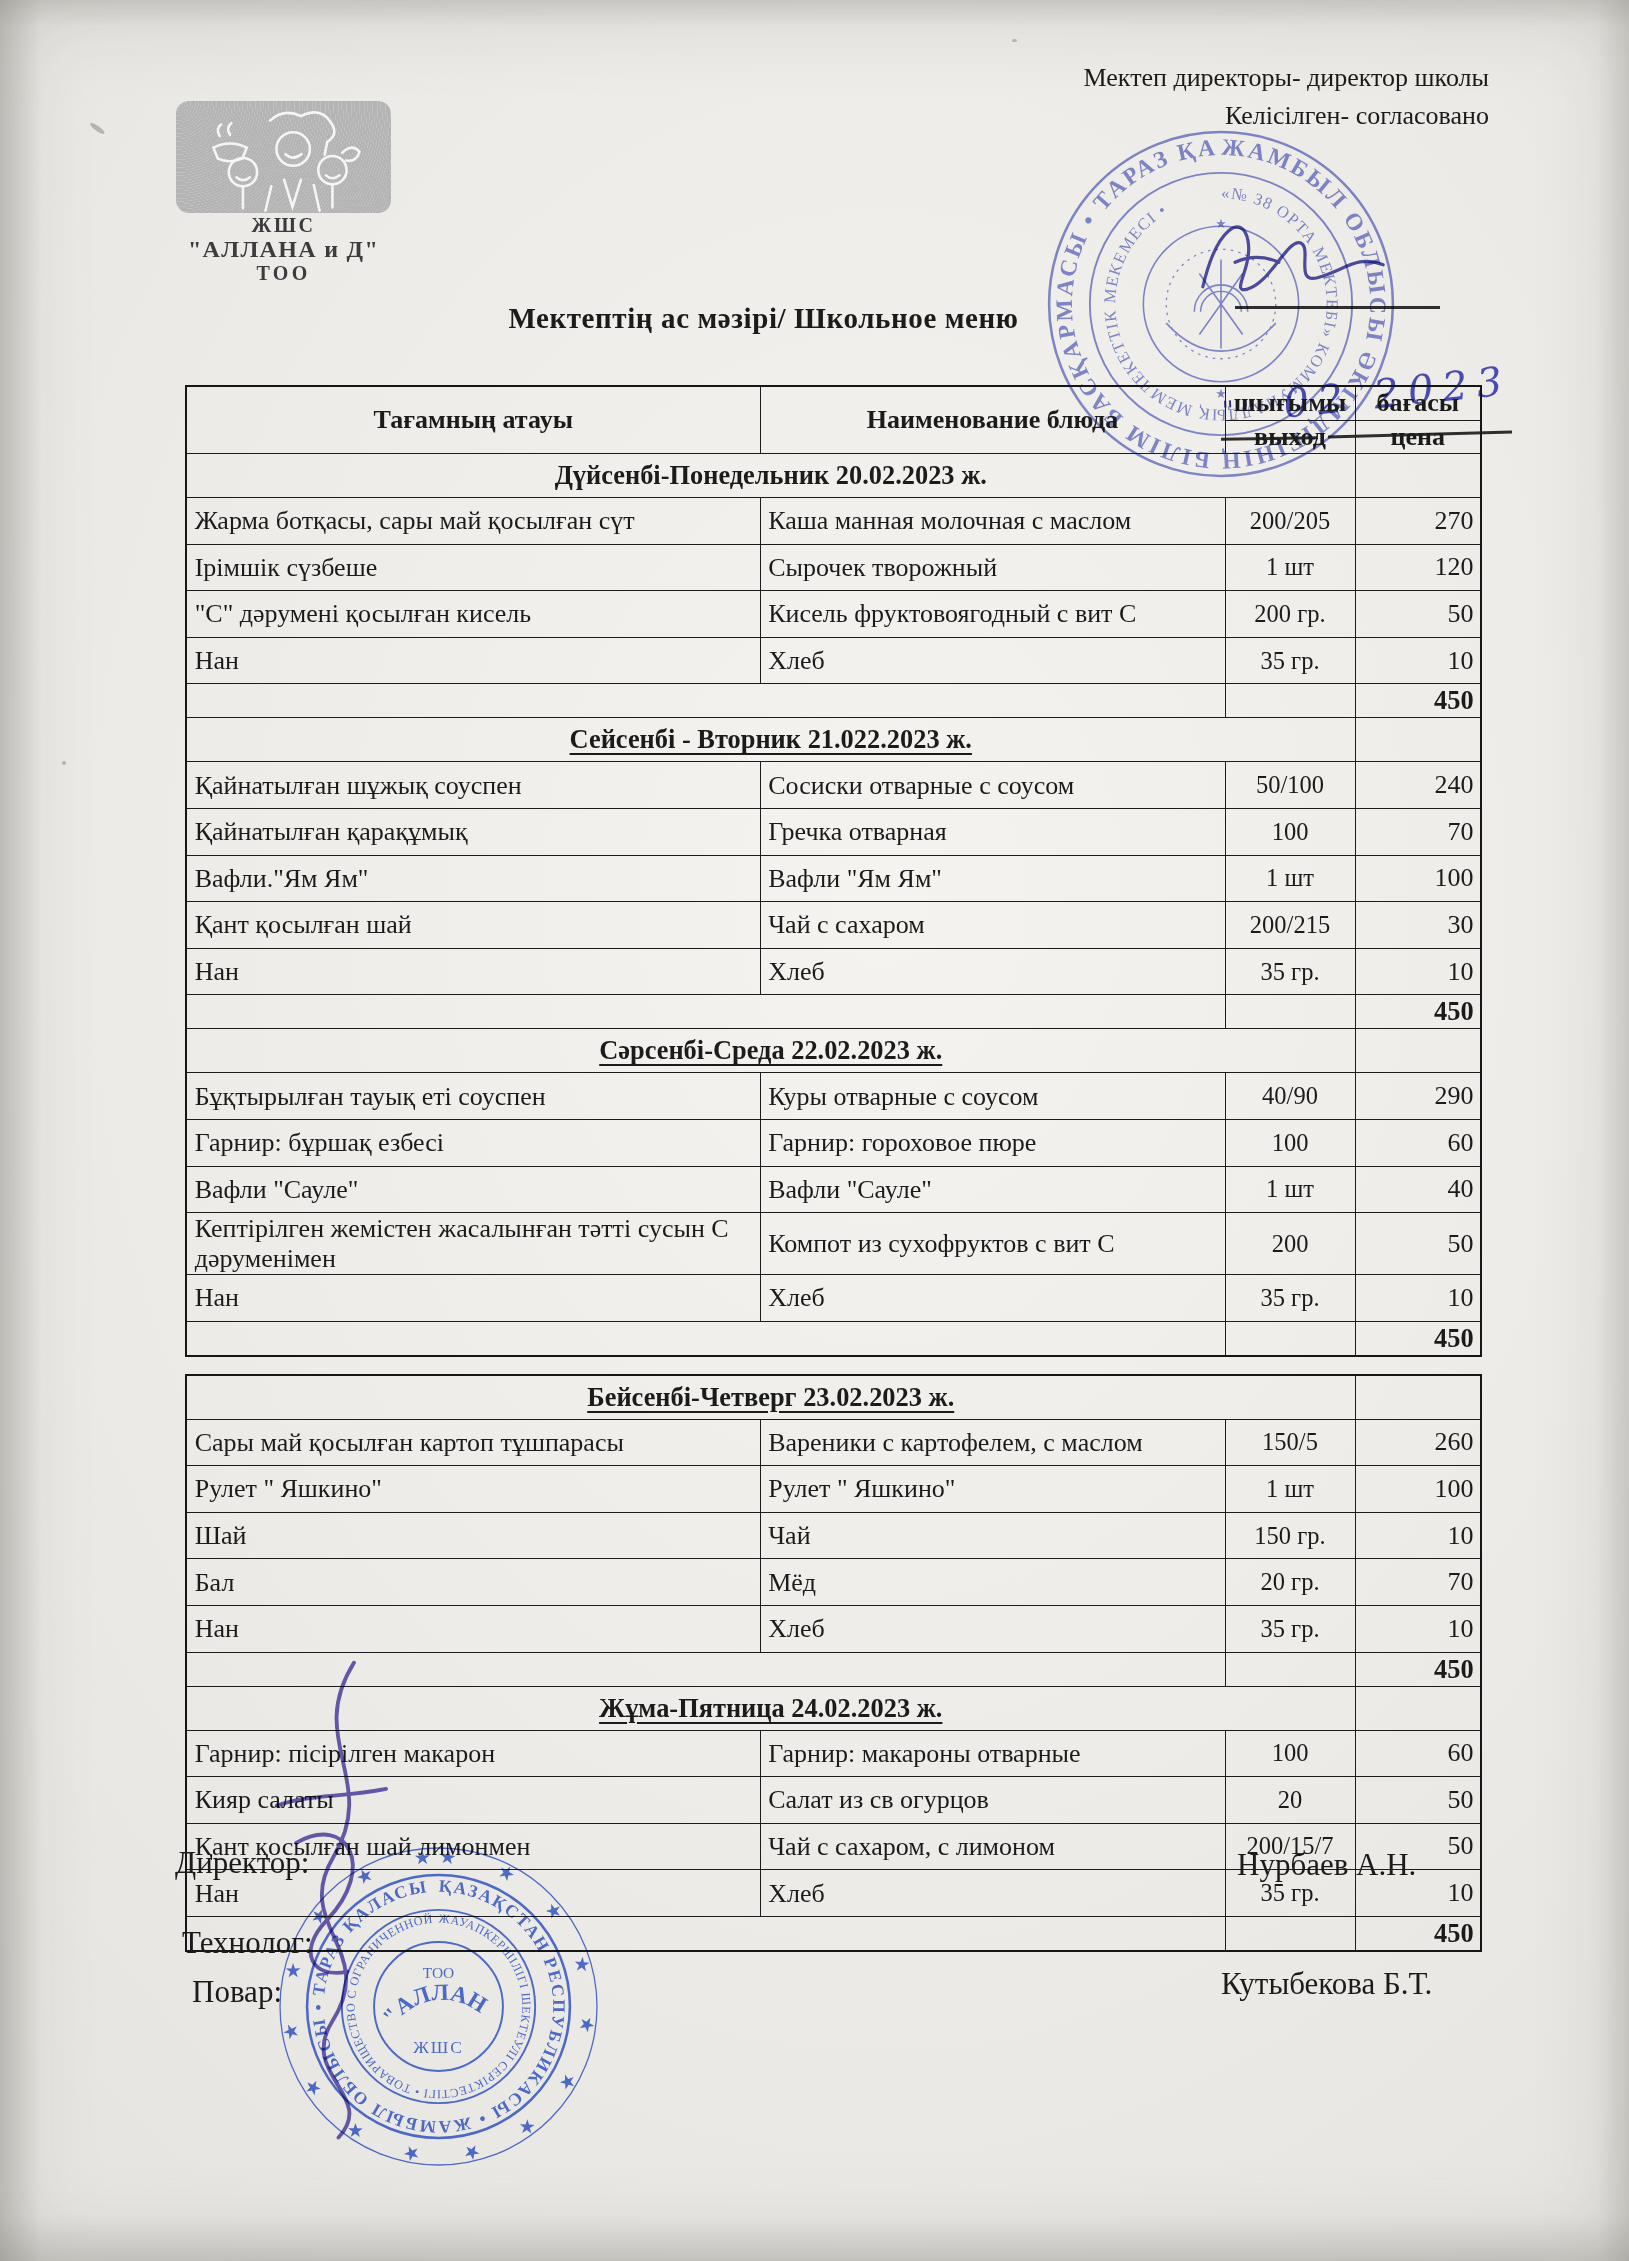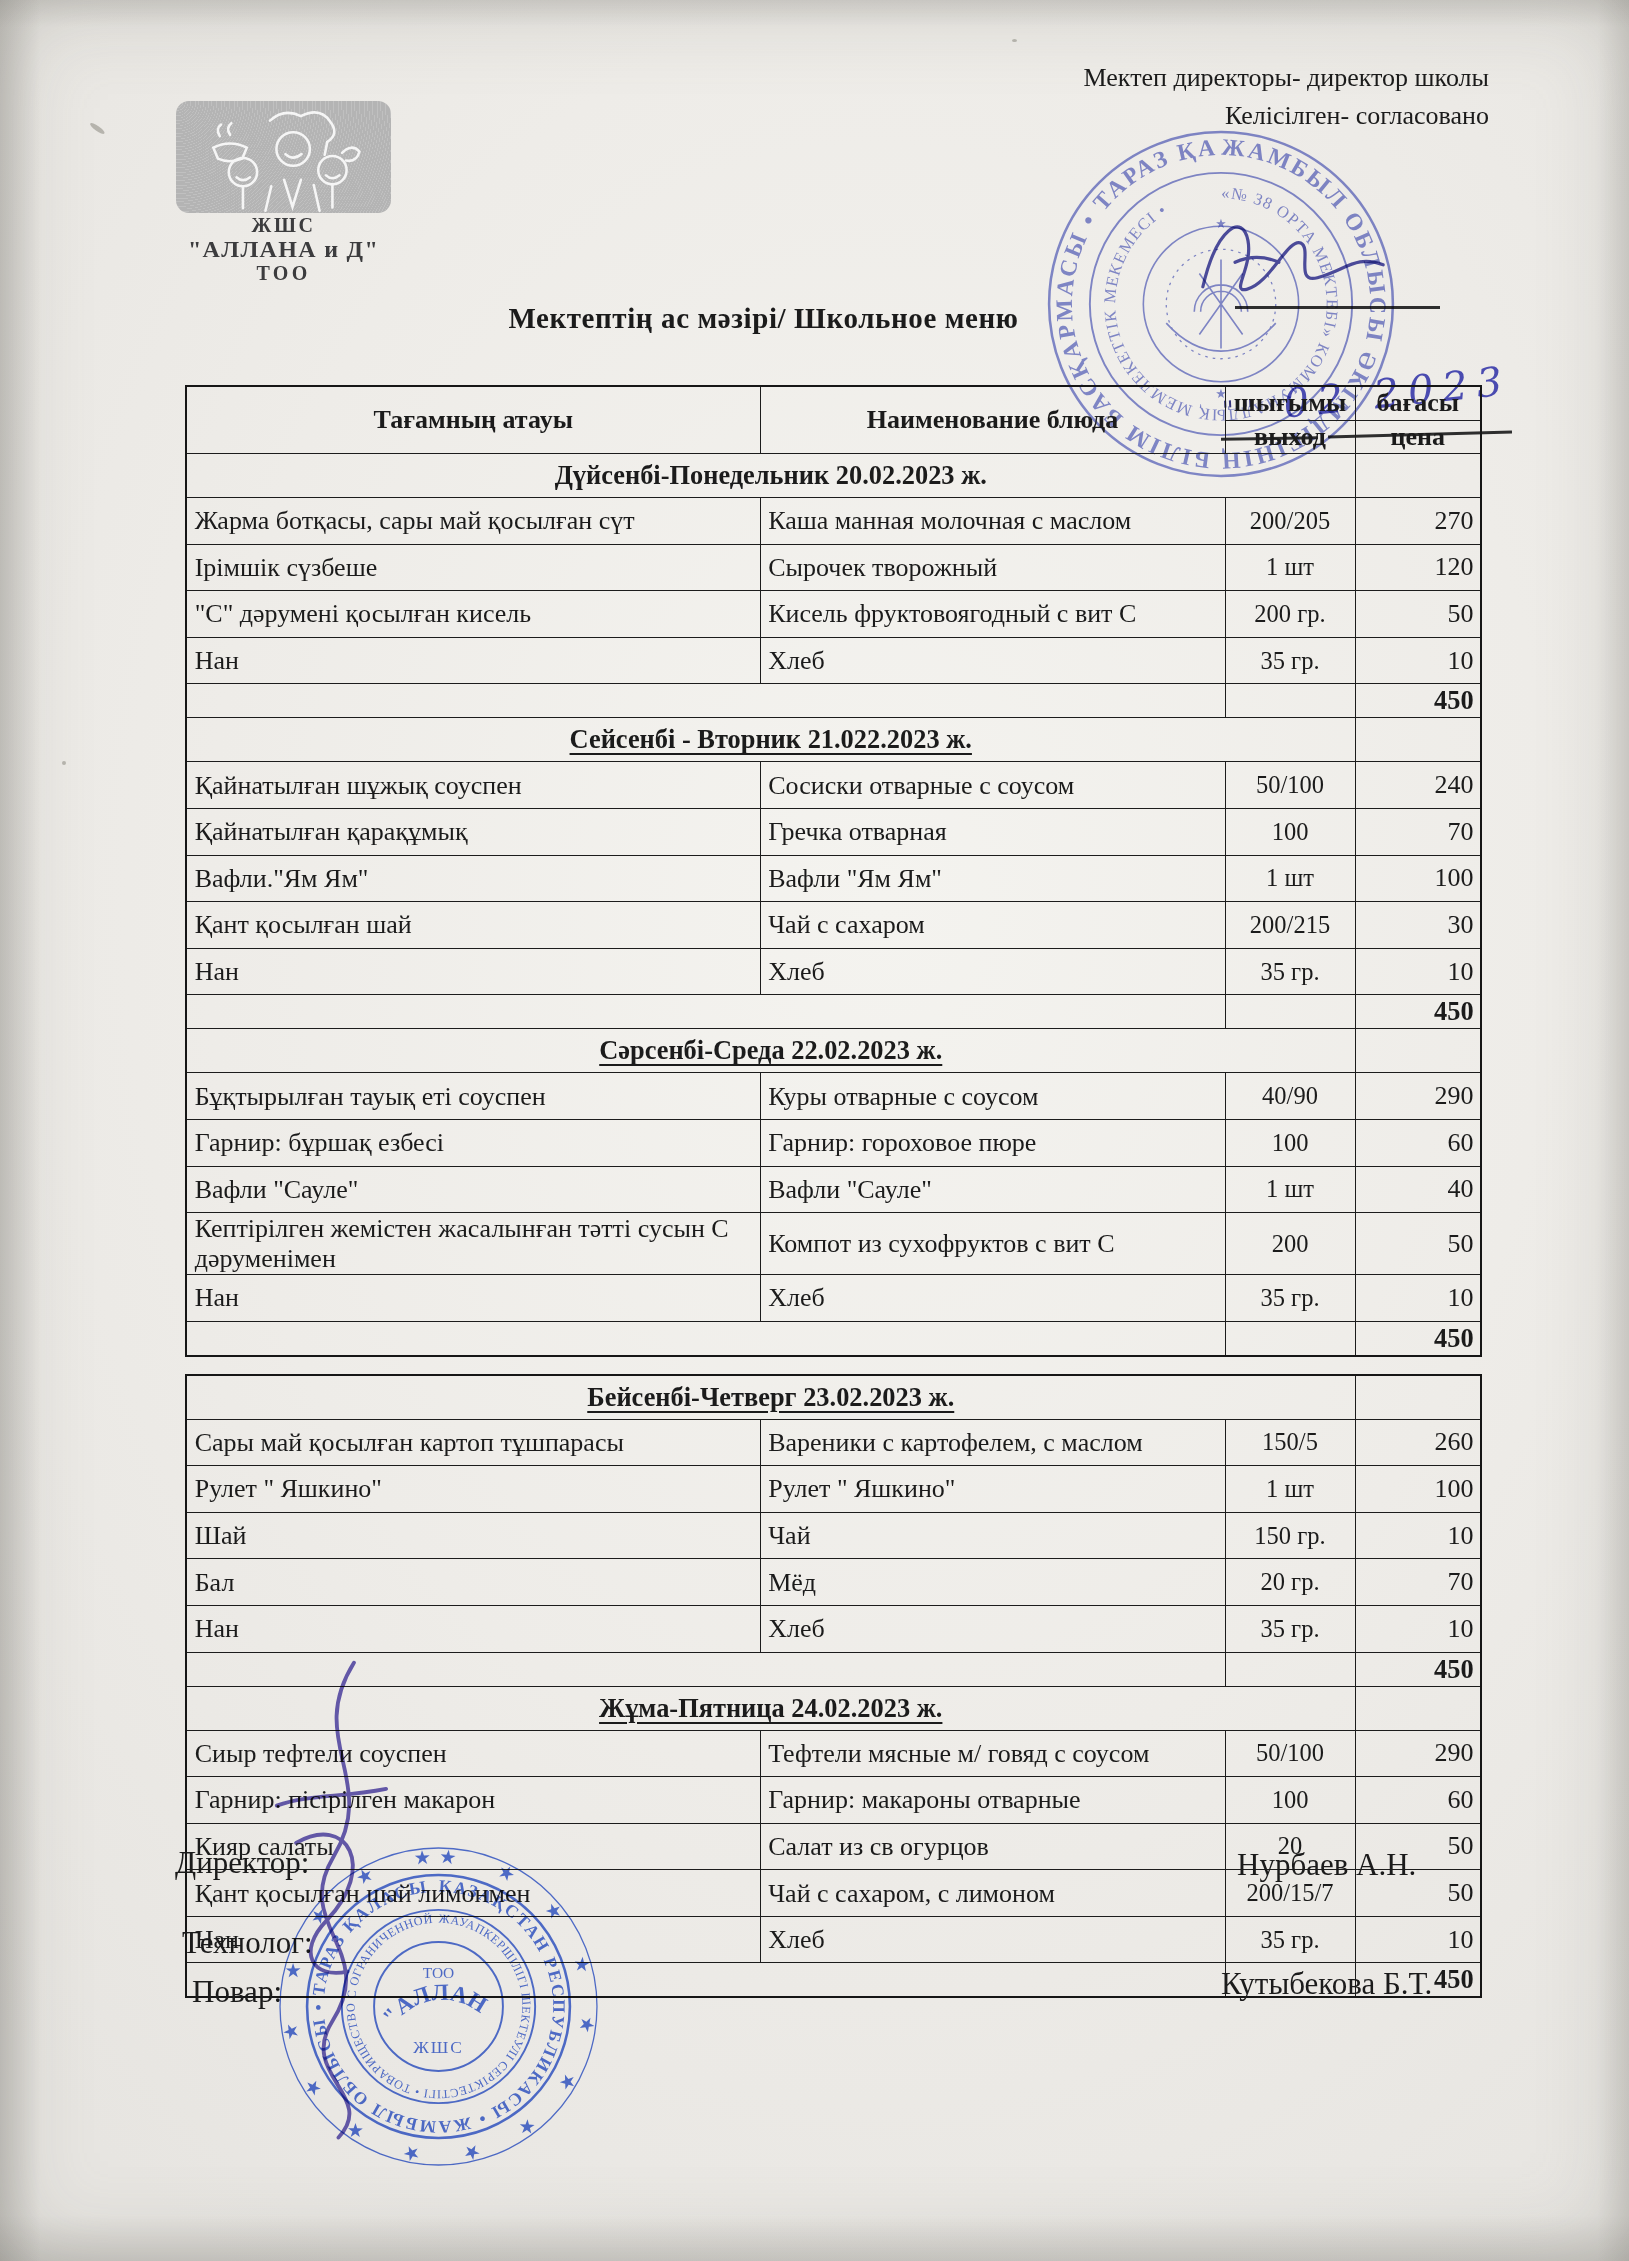--- a/index.html
+++ b/index.html
@@ -339,26 +339,20 @@
           <tr class="total-row">
             <td class="" colspan="2"></td>
             <td class="out"></td>
             <td class="price">450</td>
           </tr>
           <tr class="day-row">
             <td class="" colspan="3"><span class="u">Жұма-Пятница 24.02.2023 ж.</span></td>
             <td class=""></td>
           </tr>
           <tr class="item-row">
-            <td class="kk">Сиыр тефтели  соуспен</td>
-            <td class="ru">Тефтели мясные  м/ говяд с соусом</td>
-            <td class="out">50/100</td>
-            <td class="price">290</td>
-          </tr>
-          <tr class="item-row">
             <td class="kk">Гарнир: пісірілген макарон</td>
             <td class="ru">Гарнир: макароны  отварные</td>
             <td class="out">100</td>
             <td class="price">60</td>
           </tr>
           <tr class="item-row">
             <td class="kk">Кияр салаты</td>
             <td class="ru">Салат из св огурцов</td>
             <td class="out">20</td>
             <td class="price">50</td>

